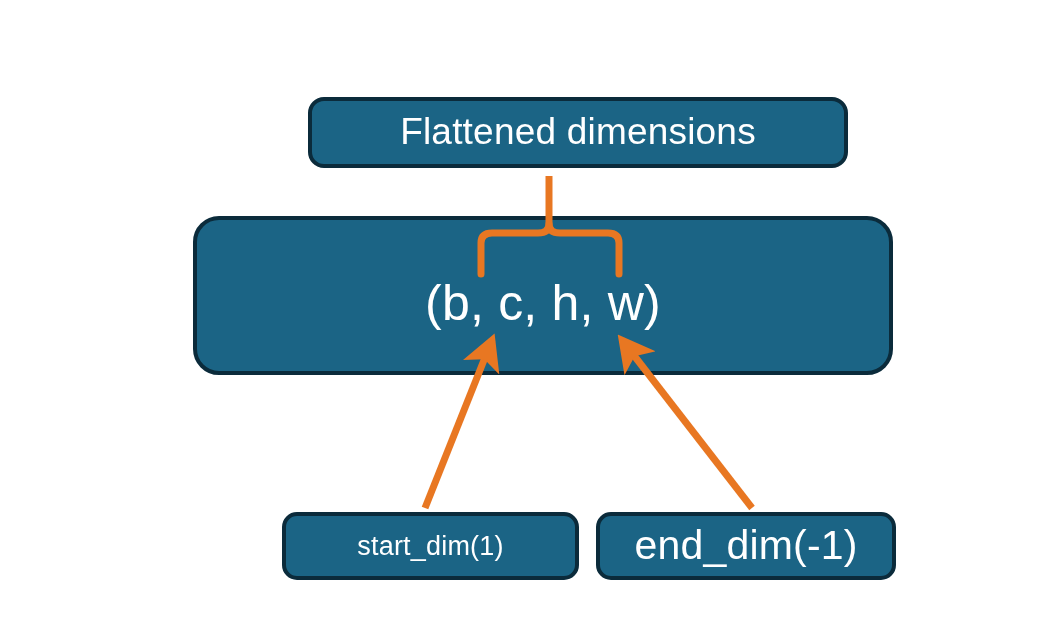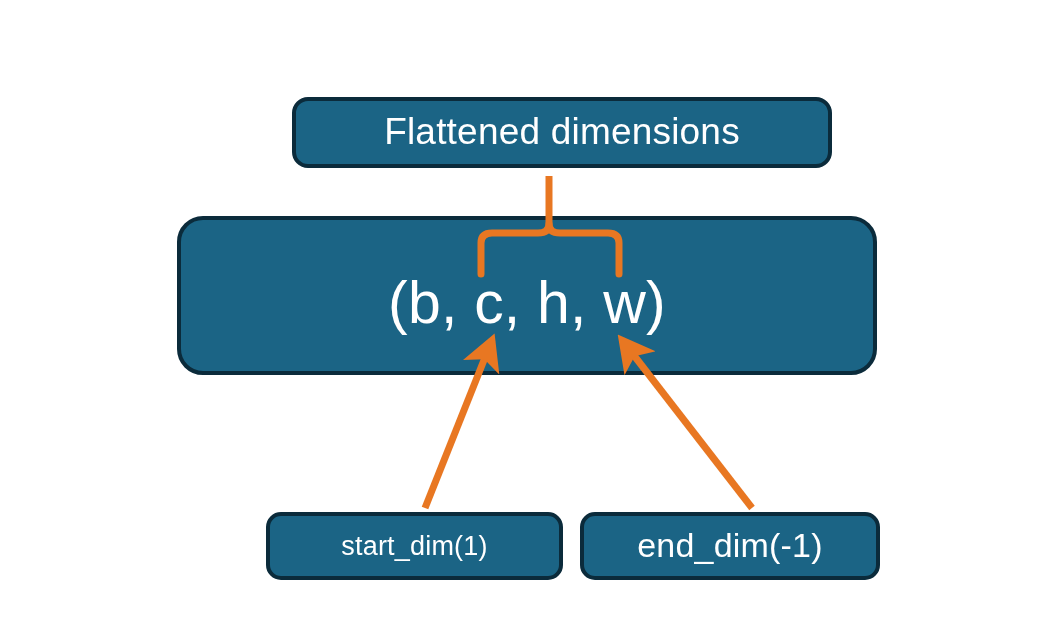--- a/index.html
+++ b/index.html
@@ -24,20 +24,21 @@
     background: #1b6485;
     border: 4px solid #0b2b3b;
     display: flex;
     align-items: center;
     justify-content: center;
     color: #ffffff;
     text-align: center;
     line-height: 1.05;
     white-space: nowrap;
     letter-spacing: 0.2px;
+    margin-left: 16px;
   }
   .node-label {
     color: #ffffff;
     display: block;
   }
 
   
   #node-flattened {
     left: 292px;
     top: 97px;
@@ -49,21 +50,21 @@
 
   
   #node-shape {
     left: 177px;
     top: 216px;
     width: 700px;
     height: 159px;
     border-radius: 26px;
   }
   #node-shape .node-label {
-    font-size: 59px;
+    font-size: 50px;
     position: relative;
     top: 8px;
   }
 
   
   #node-start-dim {
     left: 266px;
     top: 512px;
     width: 297px;
     height: 68px;
@@ -72,21 +73,21 @@
   #node-start-dim .node-label { font-size: 27px; }
 
   
   #node-end-dim {
     left: 580px;
     top: 512px;
     width: 300px;
     height: 68px;
     border-radius: 15px;
   }
-  #node-end-dim .node-label { font-size: 34px; }
+  #node-end-dim .node-label { font-size: 41px; }
 
   
   #connectors {
     position: absolute;
     left: 0;
     top: 0;
     width: 1038px;
     height: 632px;
     pointer-events: none;
   }

